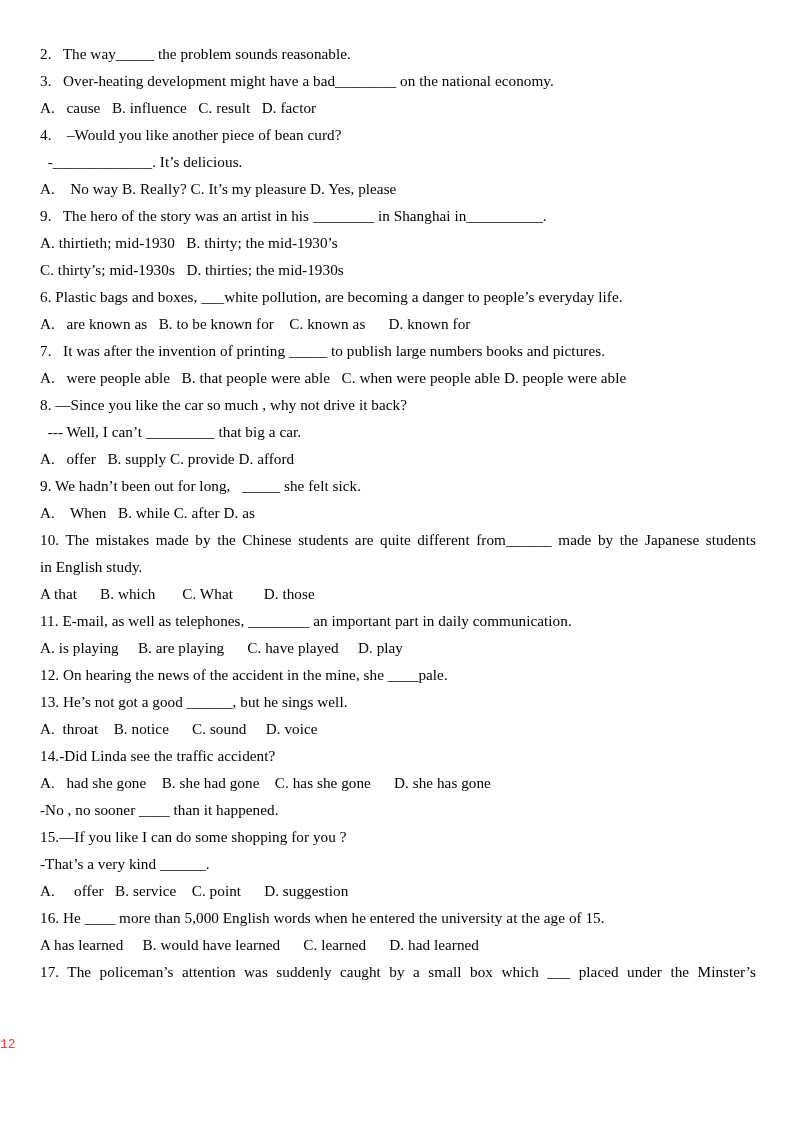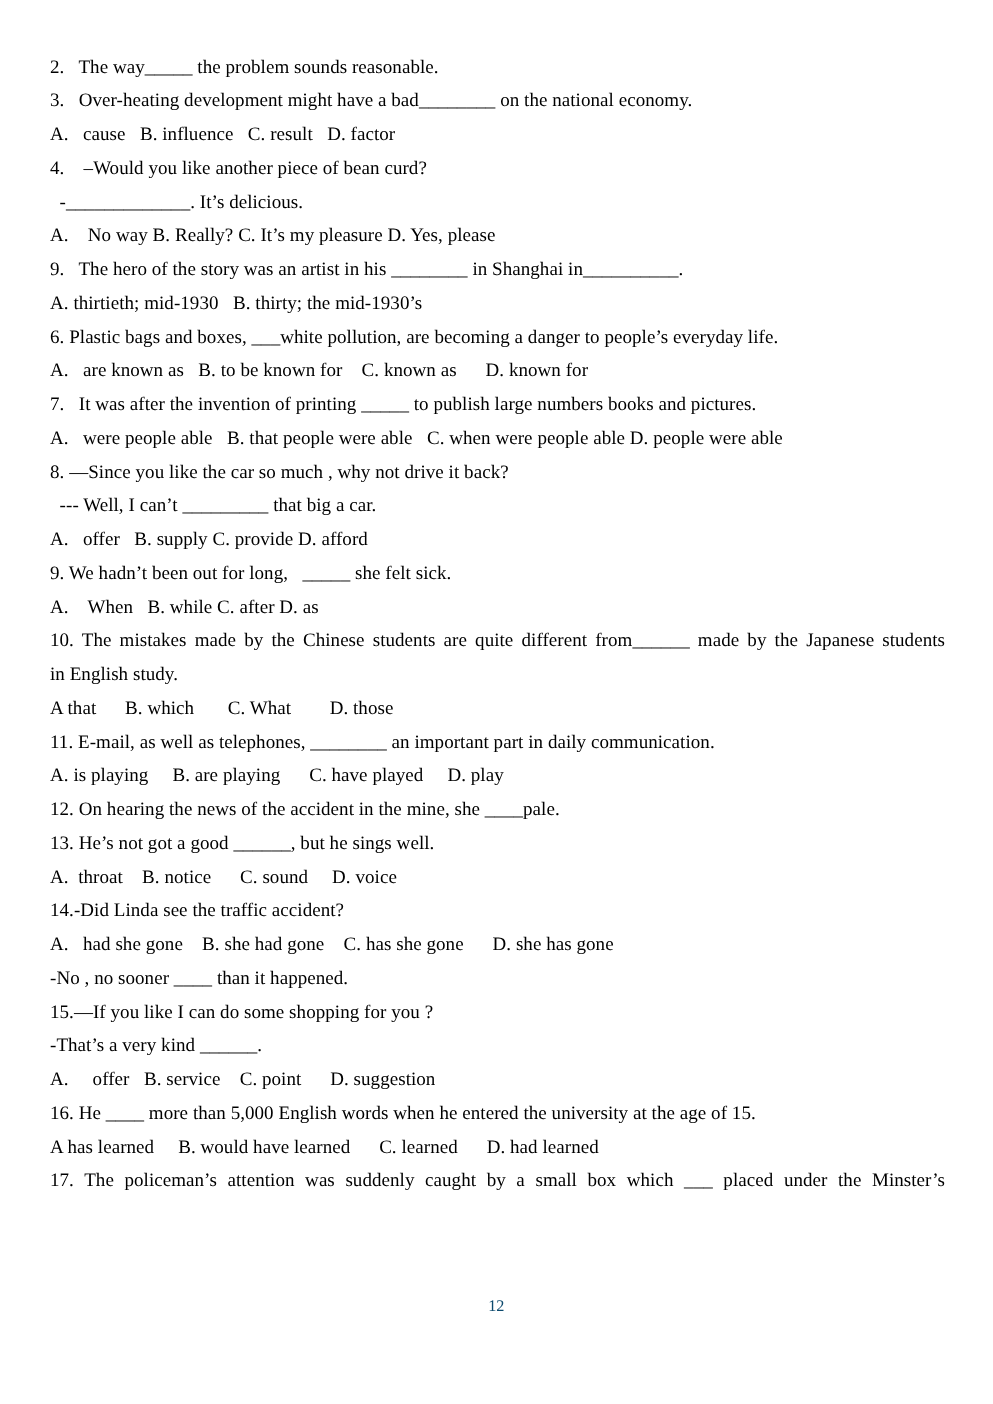--- a/index.html
+++ b/index.html
@@ -40,40 +40,40 @@
   .line.justify {
     white-space: normal;
     text-align: justify;
     text-align-last: justify;
   }
   .pagenum {
     position: absolute;
     left: 0;
     top: 1037px;
     width: 794px;
-    text-align: center;
     font-size: 13px;
-    font-family: Liberation Serif, serif;
-    color: #0c4a6e;
+    font-family: Liberation Mono, monospace;
+    color: #ef4444;
   }
 </style>
 </head>
 <body>
 
 <div class="page">
   <div class="content">
 
     <div class="line">2.   The way_____ the problem sounds reasonable.</div>
     <div class="line">3.   Over-heating development might have a bad________ on the national economy.</div>
     <div class="line">A.   cause   B. influence   C. result   D. factor</div>
     <div class="line">4.    –Would you like another piece of bean curd?</div>
     <div class="line">  -_____________. It’s delicious.</div>
     <div class="line">A.    No way B. Really? C. It’s my pleasure D. Yes, please</div>
     <div class="line">9.   The hero of the story was an artist in his ________ in Shanghai in__________.</div>
     <div class="line">A. thirtieth; mid-1930   B. thirty; the mid-1930’s</div>
+    <div class="line">C. thirty’s; mid-1930s   D. thirties; the mid-1930s</div>
     <div class="line">6. Plastic bags and boxes, ___white pollution, are becoming a danger to people’s everyday life.</div>
     <div class="line">A.   are known as   B. to be known for    C. known as      D. known for</div>
     <div class="line">7.   It was after the invention of printing _____ to publish large numbers books and pictures.</div>
     <div class="line">A.   were people able   B. that people were able   C. when were people able D. people were able</div>
     <div class="line">8. —Since you like the car so much , why not drive it back?</div>
     <div class="line">  --- Well, I can’t _________ that big a car.</div>
     <div class="line">A.   offer   B. supply C. provide D. afford</div>
     <div class="line">9. We hadn’t been out for long,   _____ she felt sick.</div>
     <div class="line">A.    When   B. while C. after D. as</div>
     <div class="line justify">10. The mistakes made by the Chinese students are quite different from______ made by the Japanese students</div>

